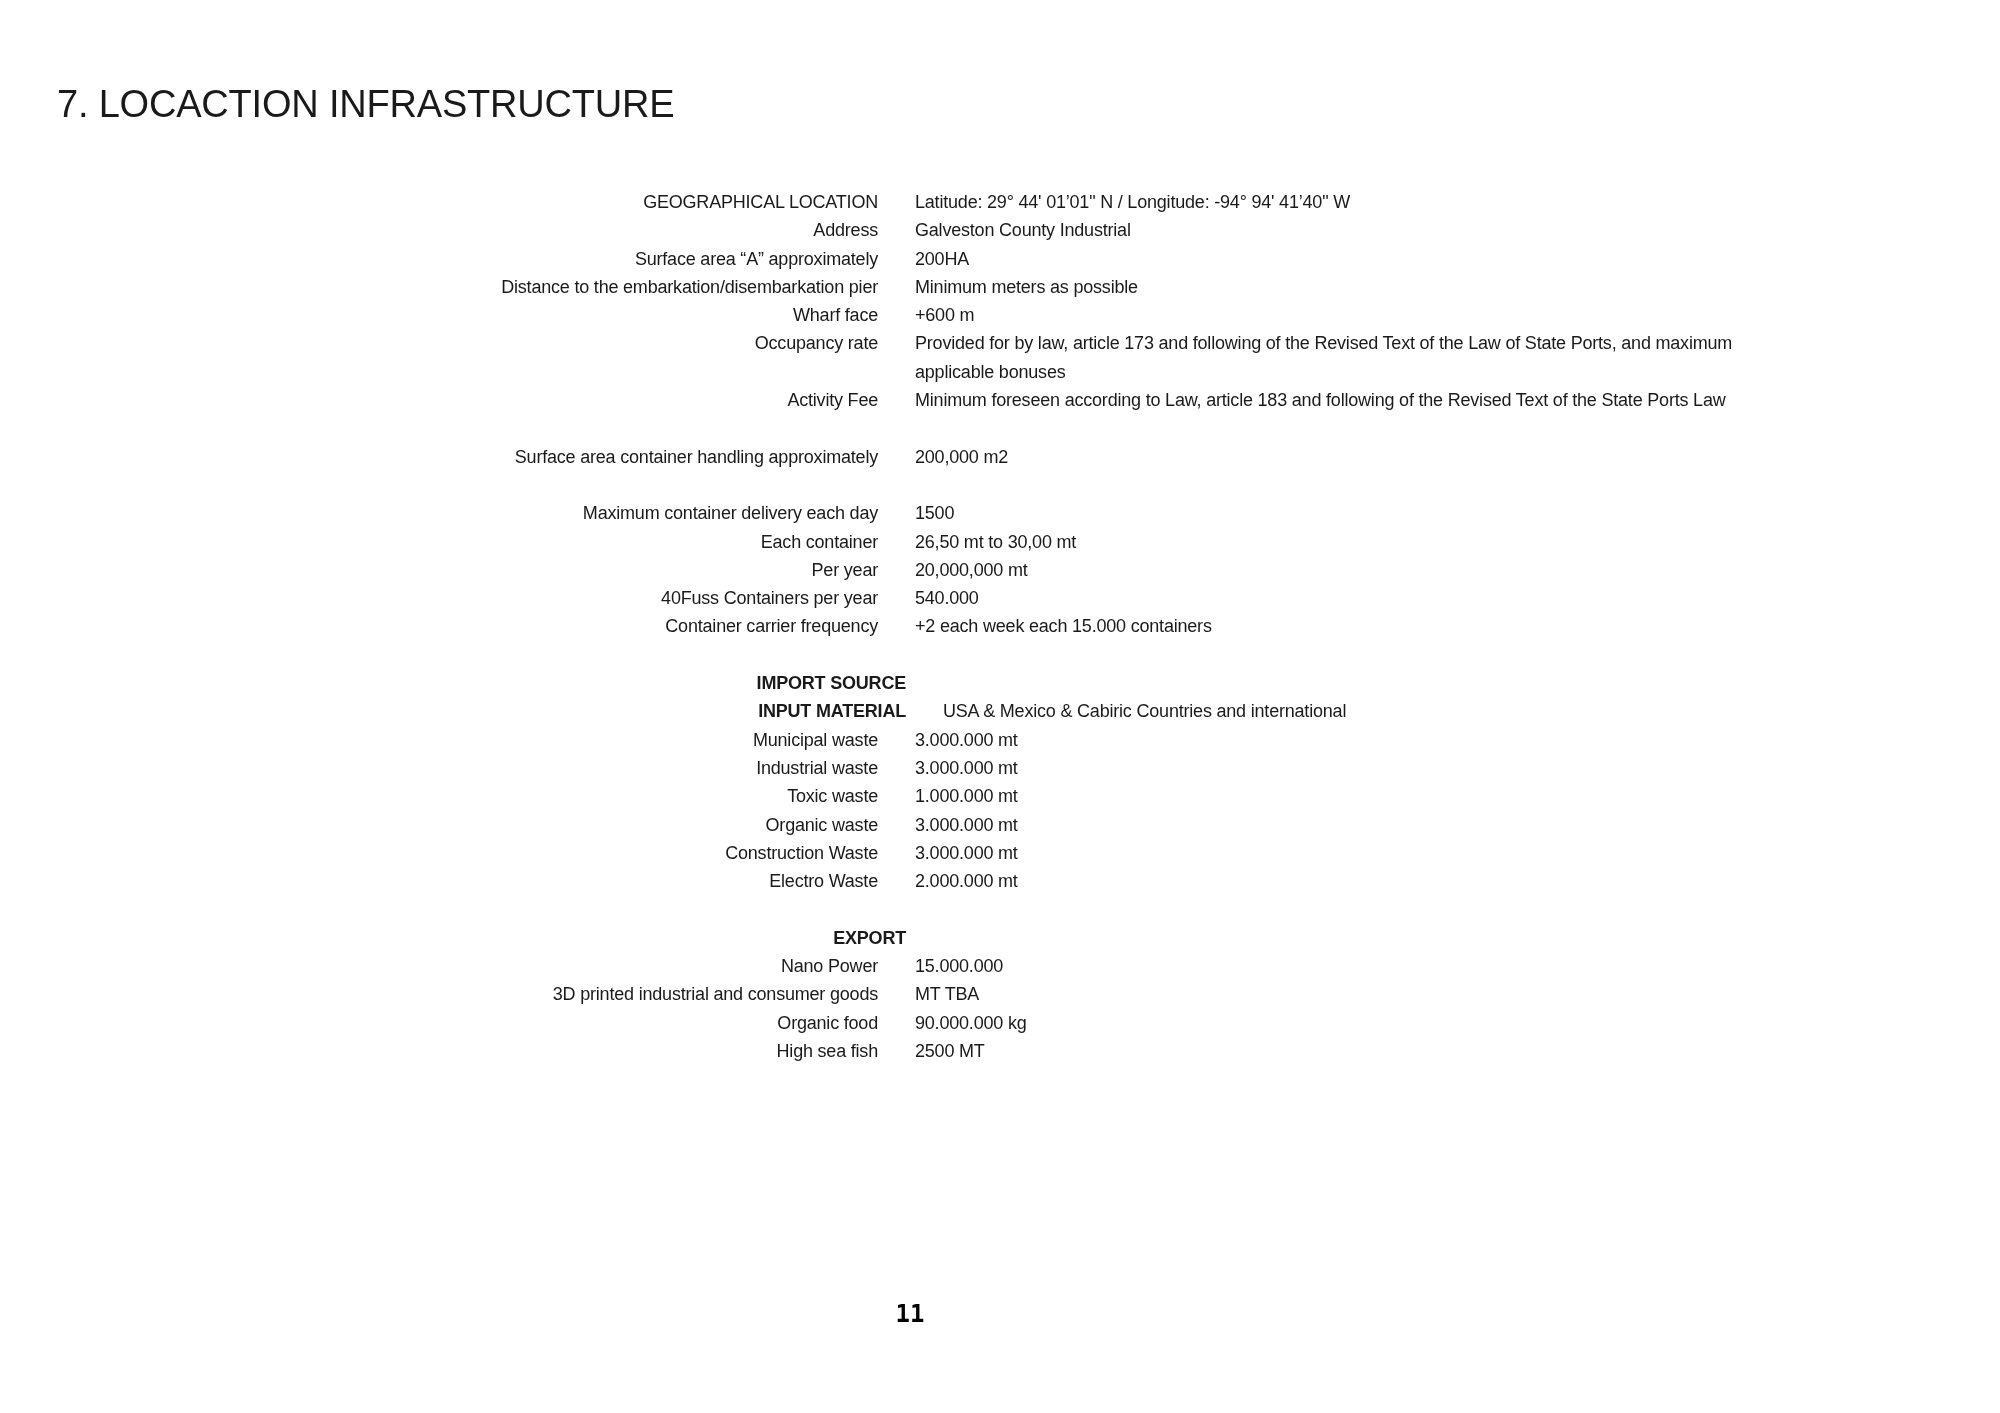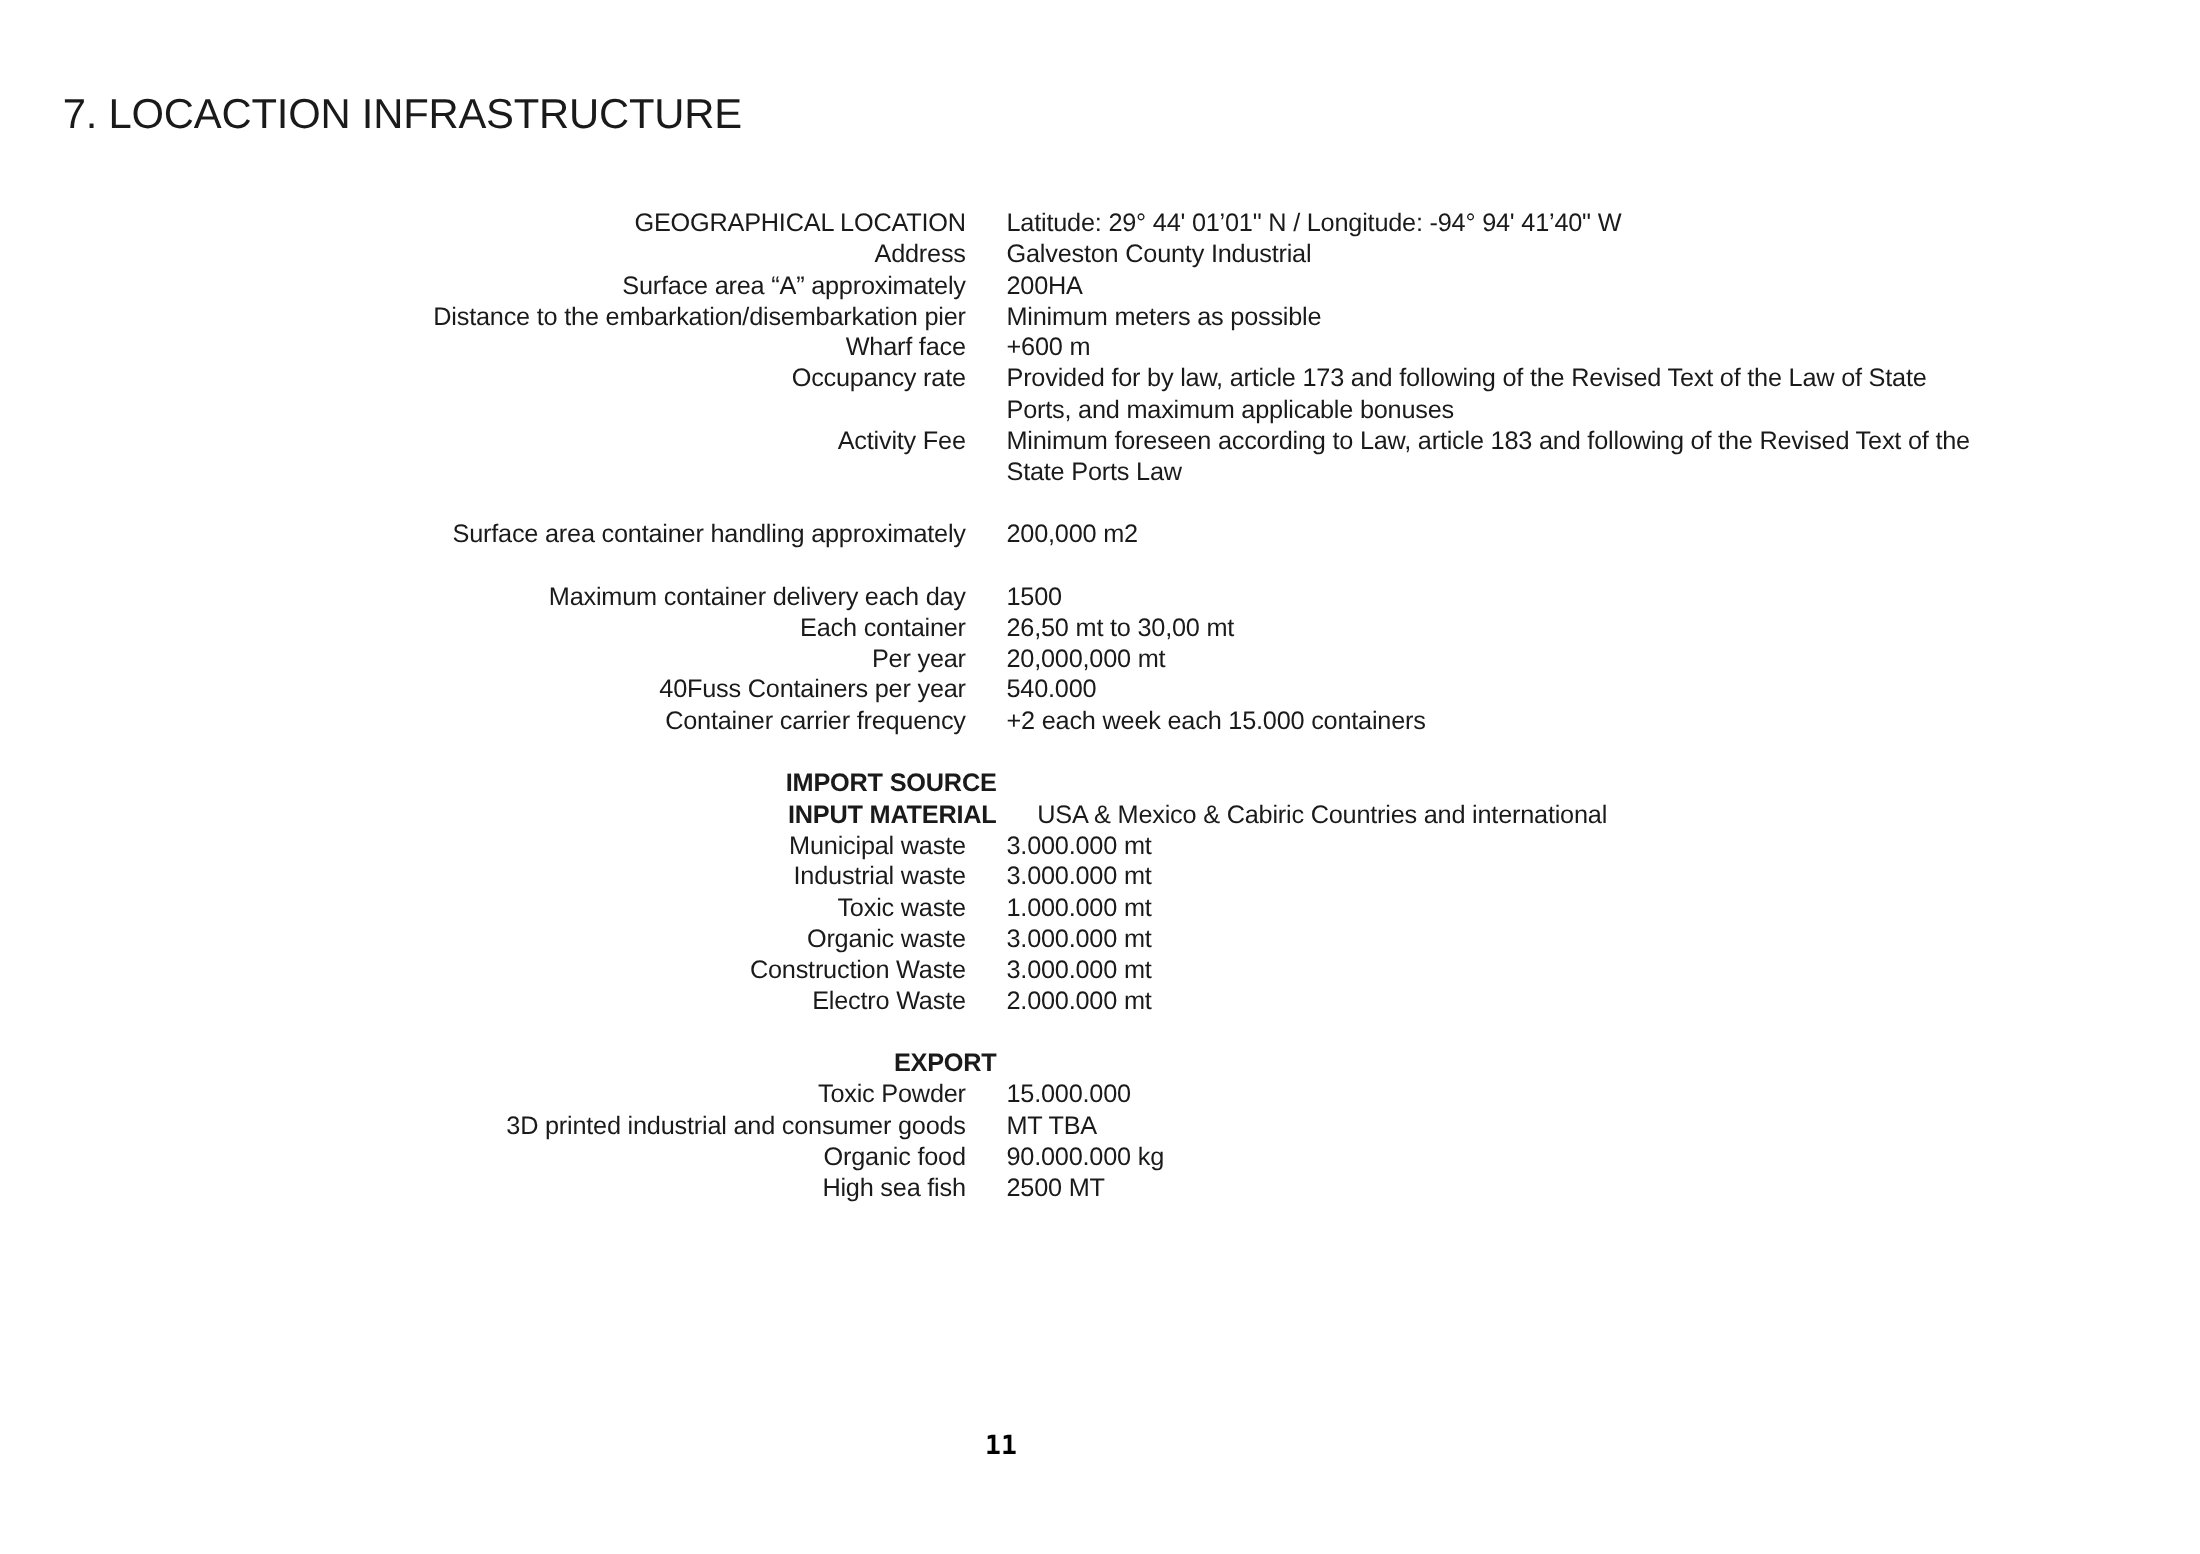--- a/index.html
+++ b/index.html
@@ -22,21 +22,21 @@
     font-size: 38px;
     font-weight: 400;
     letter-spacing: -0.2px;
     white-space: nowrap;
   }
   .spec-table {
     position: absolute;
     left: 0;
     top: 188px;
     width: 1810px;
-    font-size: 23px;
+    font-size: 18px;
     line-height: 28.3px;
     letter-spacing: -0.2px;
   }
   .spec-block + .spec-block {
     margin-top: 28.3px; 
   }
   .spec-row {
     display: flex;
     align-items: flex-start;
   }
@@ -169,21 +169,21 @@
       <div class="spec-value">2.000.000 mt</div>
     </div>
   </div>
 
   <div class="spec-block">
     <div class="spec-row bold">
       <div class="spec-label">EXPORT</div>
       <div class="spec-value"></div>
     </div>
     <div class="spec-row">
-      <div class="spec-label">Toxic Powder</div>
+      <div class="spec-label">Nano Power</div>
       <div class="spec-value">15.000.000</div>
     </div>
     <div class="spec-row">
       <div class="spec-label">3D printed industrial and consumer goods</div>
       <div class="spec-value">MT TBA</div>
     </div>
     <div class="spec-row">
       <div class="spec-label">Organic food</div>
       <div class="spec-value">90.000.000 kg</div>
     </div>

